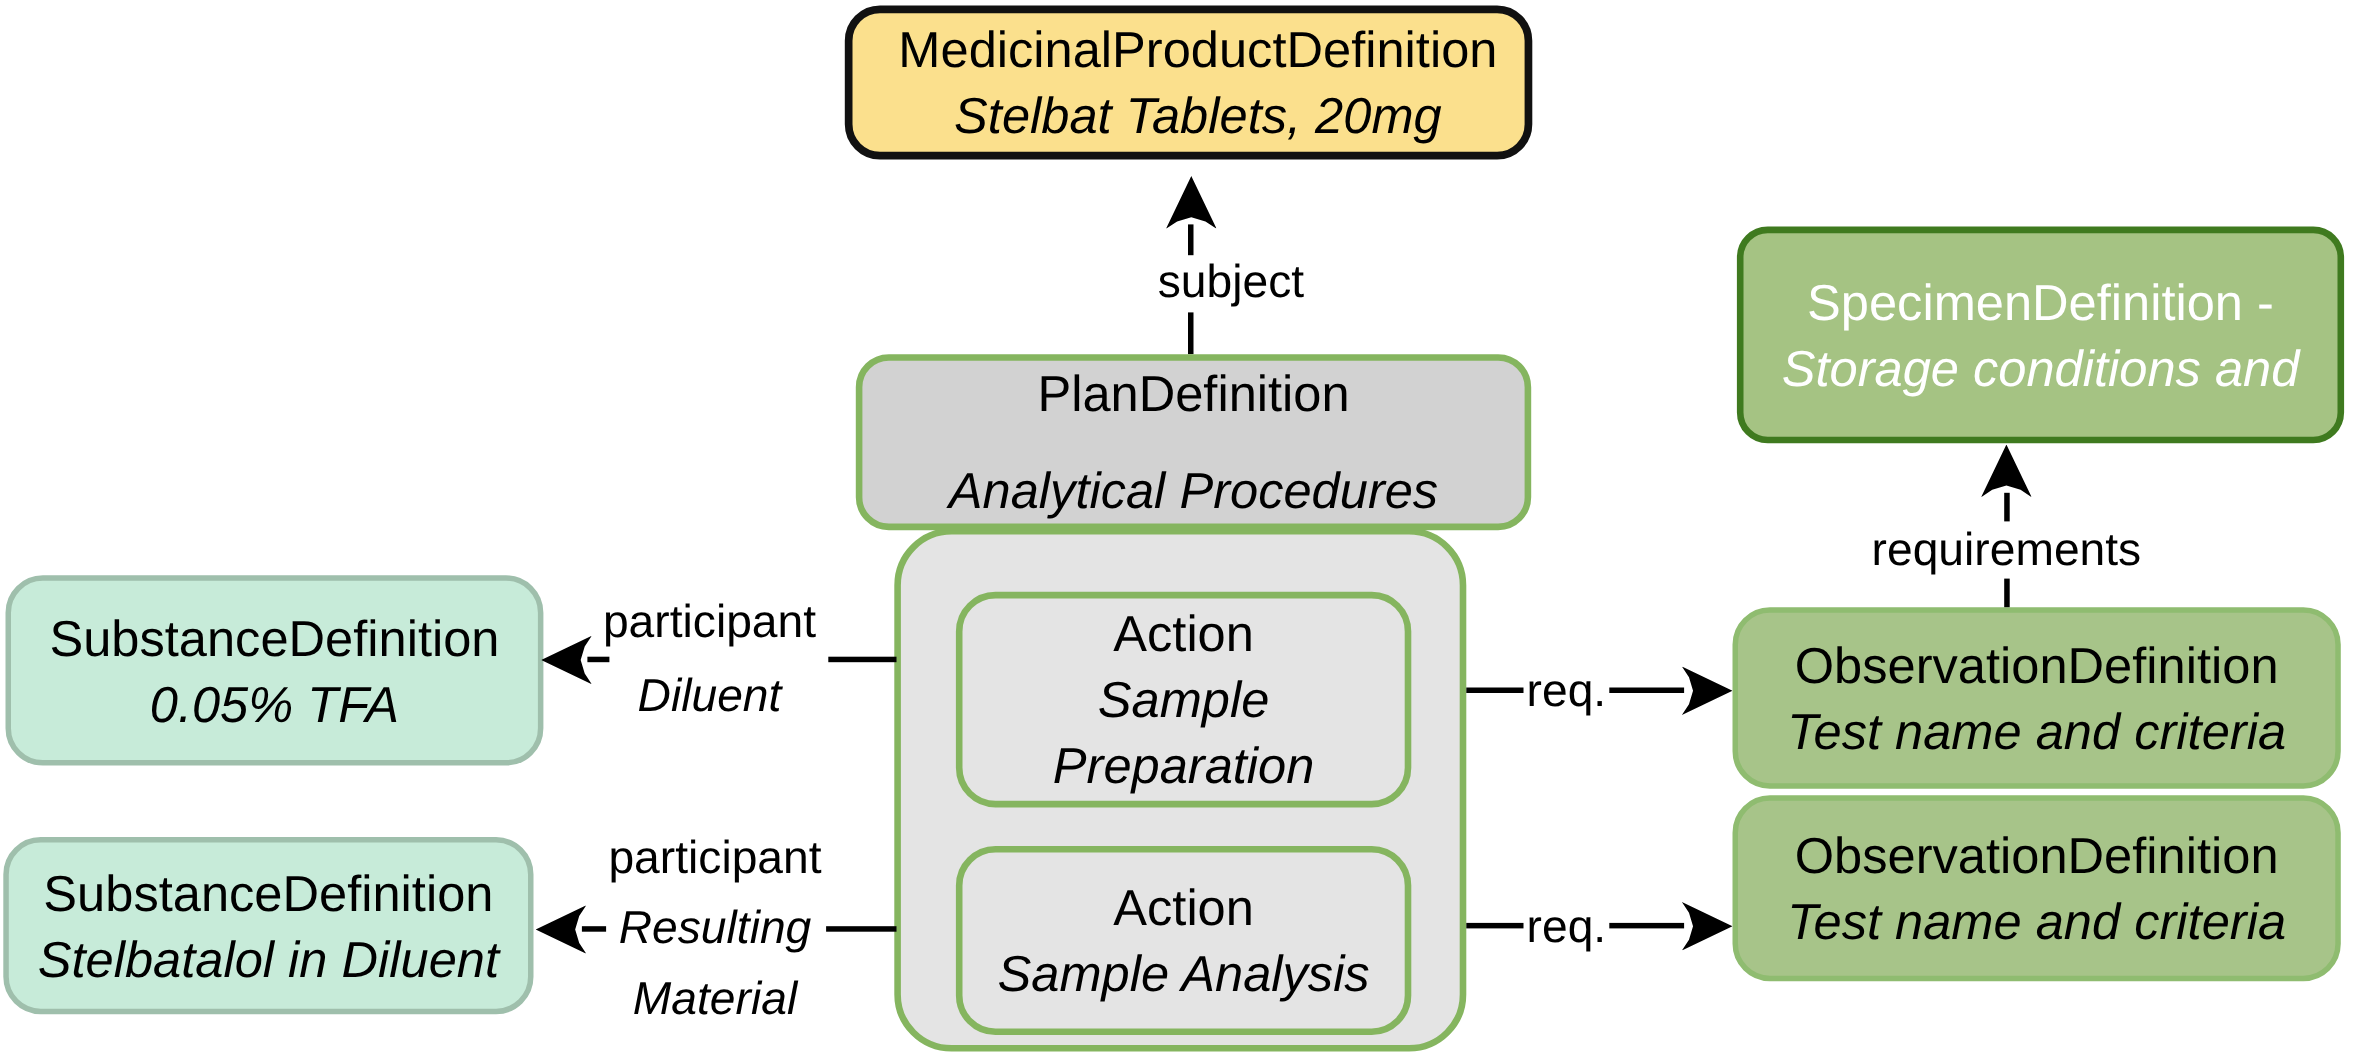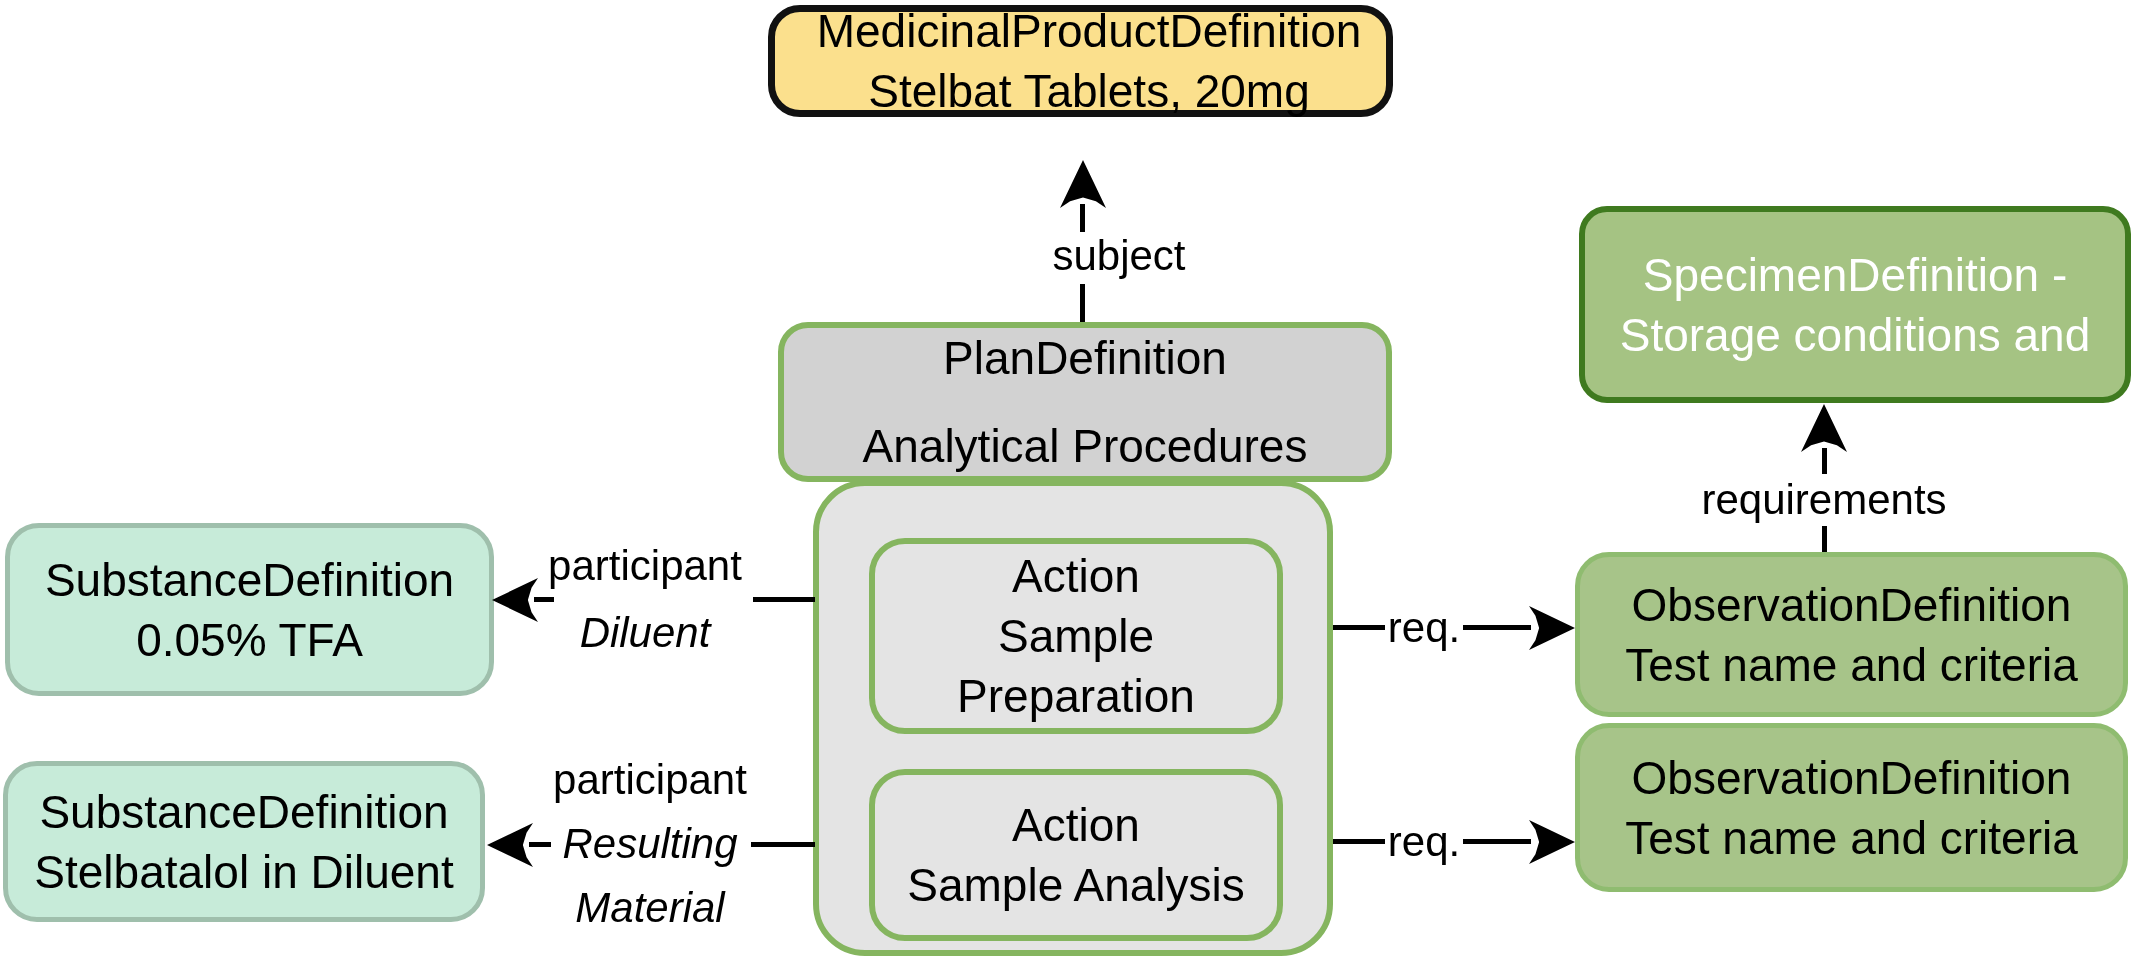--- a/index.html
+++ b/index.html
@@ -7,23 +7,23 @@
   body{font-family:"Liberation Sans","DejaVu Sans",sans-serif;}
   #canvas{position:relative;width:2140px;height:964px;background:#ffffff;overflow:hidden;}
 
   
   .node{
     position:absolute;box-sizing:border-box;
     display:flex;flex-direction:column;justify-content:center;align-items:center;
     text-align:center;color:var(--text-color,#000);
     font-size:46px;line-height:60px;
   }
-  .node .sub{}
+  .node .sub{font-style:italic;}
 
-  #n-medicinal{left:768px;top:5px;width:625px;height:112px;
+  #n-medicinal{left:768px;top:5px;width:625px;height:140px;
     background:var(--yellow-fill,#FBE08D);border:7px solid var(--black-border,#111);border-radius:32px;z-index:4;padding-left:17px;}
   #n-plan{left:778px;top:322px;width:614px;height:160px;
     background:var(--plan-fill,#D2D2D2);border:6px solid var(--green-border,#85B55F);border-radius:30px;z-index:3;gap:28px;}
   #n-container{left:813px;top:480px;width:520px;height:476px;
     background:var(--group-fill,#E4E4E4);border:6px solid var(--green-border,#85B55F);border-radius:52px;z-index:1;}
   #n-action1{left:869px;top:538px;width:414px;height:196px;
     background:var(--group-fill,#E4E4E4);border:6px solid var(--green-border,#85B55F);border-radius:36px;z-index:2;}
   #n-action2{left:869px;top:769px;width:414px;height:172px;
     background:var(--group-fill,#E4E4E4);border:6px solid var(--green-border,#85B55F);border-radius:36px;z-index:2;}
   #n-sub1{left:5px;top:523px;width:489px;height:173px;

